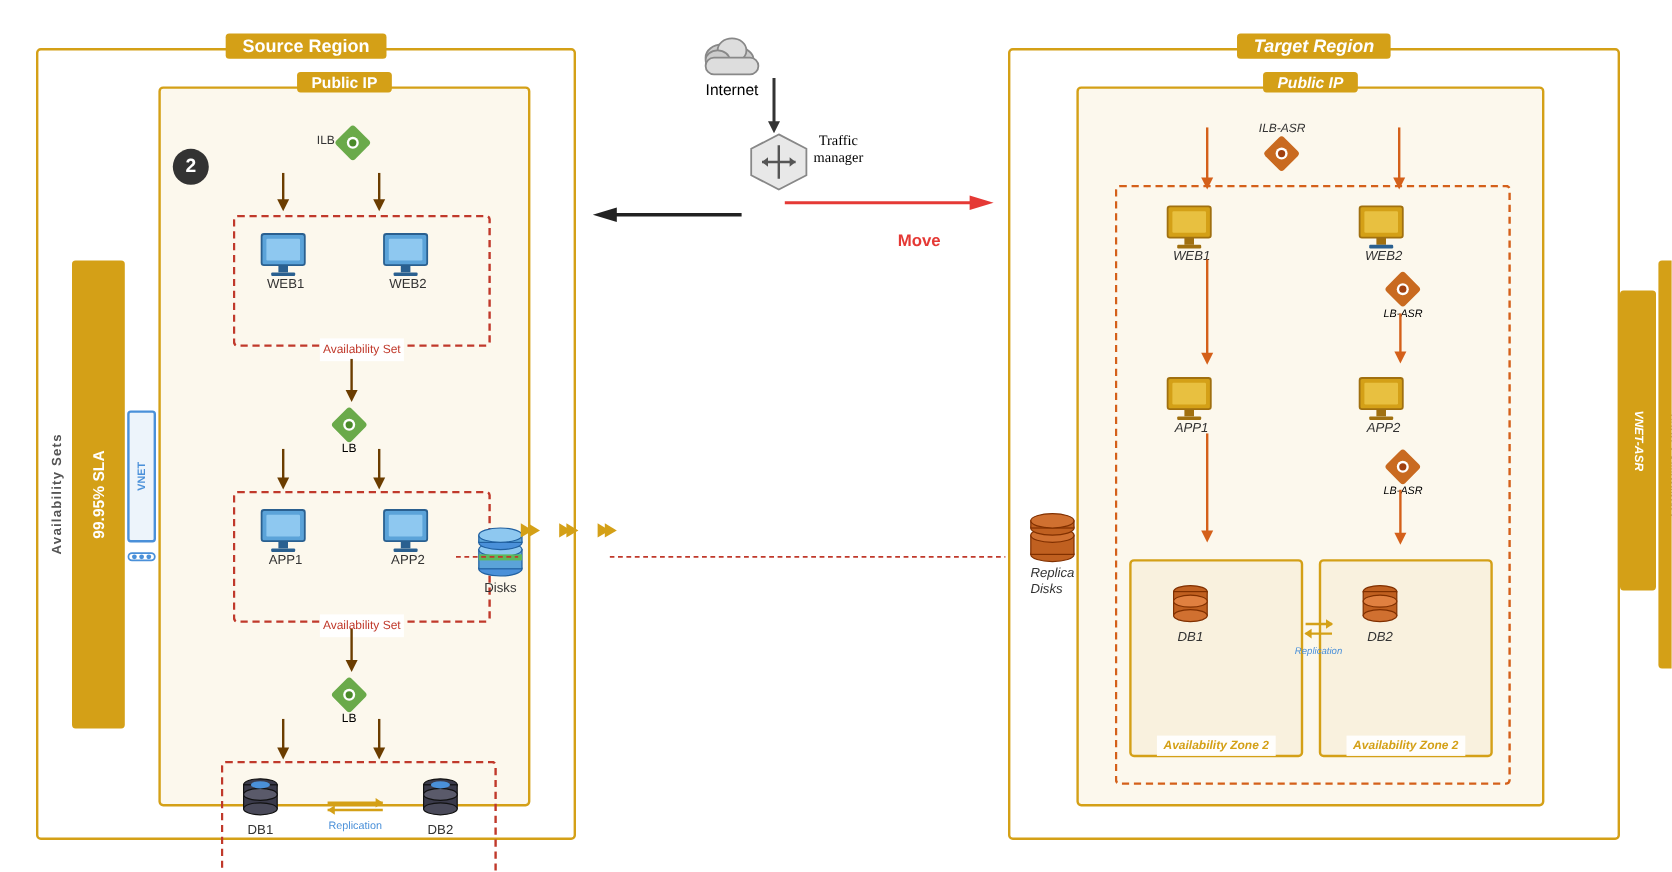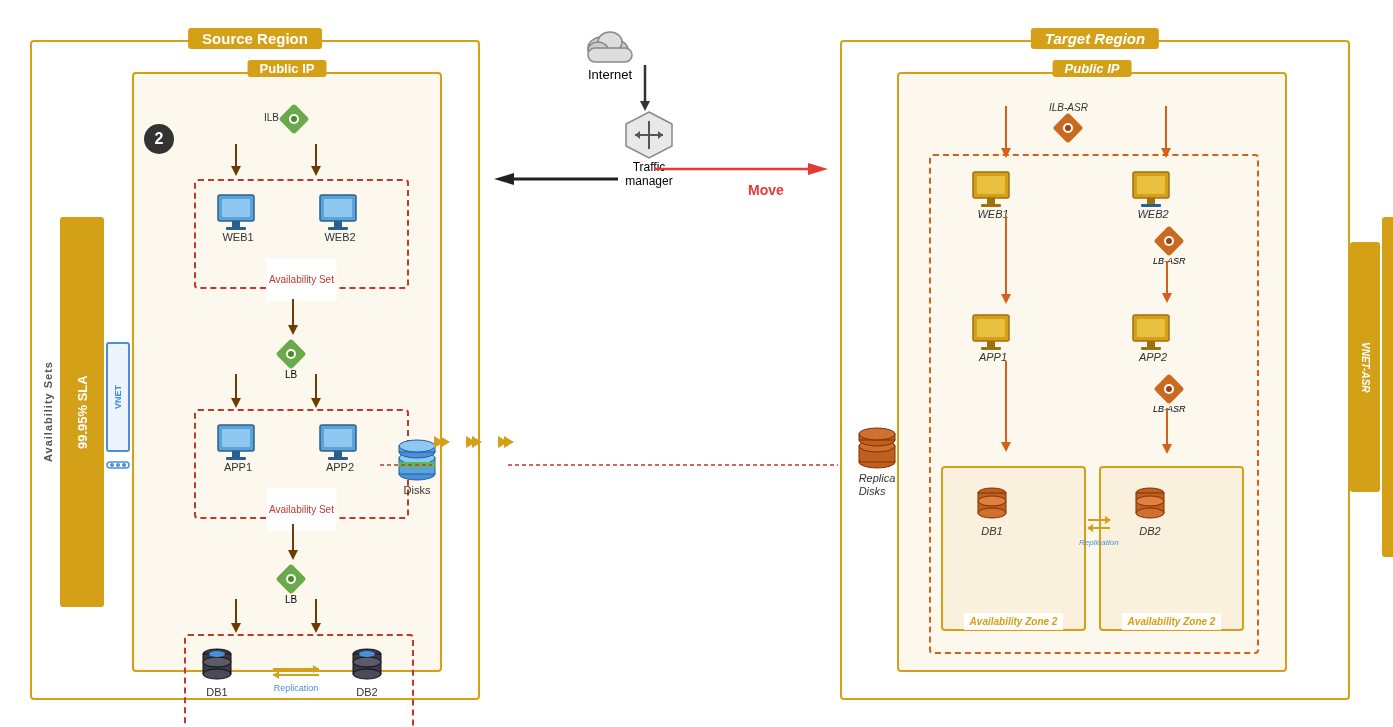--- a/index.html
+++ b/index.html
@@ -125,21 +125,21 @@
 
     .avail-set-box-label {
       position: absolute;
       bottom: -14px;
       left: 50%;
       transform: translateX(-50%);
       font-size: 10px;
       color: #c0392b;
       white-space: nowrap;
       background: #fff;
-      padding: 16px 3px;
+      padding: 4px 3px;
     }
 
     
     .icon-block {
       position: absolute;
       display: flex;
       flex-direction: column;
       align-items: center;
       font-size: 11px;
       color: #333;
@@ -154,22 +154,23 @@
       flex-direction: column;
       align-items: center;
     }
 
     
     .traffic-mgr-block {
       position: absolute;
       left: 620px;
       top: 110px;
       display: flex;
-      flex-direction: column;
-      align-items: center;
+      flex-direction: row;
+      align-items: flex-start;
+      font-family: Liberation Serif, serif;
     }
 
     
     .target-inner-dashed {
       position: absolute;
       border: 2px dashed #d4601a;
       border-radius: 4px;
     }
 
     .avail-zone-box {
@@ -454,21 +455,21 @@
       <line x1="128" y1="11" x2="18" y2="11" stroke="#222" stroke-width="3"></line>
       <polygon points="24,5 4,11 24,17" fill="#222"></polygon>
     </svg>
   </div>
 
   <div style="position:absolute; top:158px; left:652px; width:180px; display:flex; flex-direction:column; align-items:center;">
     <svg width="180" height="22" viewBox="0 0 180 22">
       <line x1="2" y1="11" x2="162" y2="11" stroke="#e53935" stroke-width="2.5" stroke-dasharray="none"></line>
       <polygon points="156,5 176,11 156,17" fill="#e53935"></polygon>
     </svg>
-    <span style="font-size:14px; font-weight:bold; color:#e53935; margin-top:2px;padding-left:48px;">Move</span>
+    <span style="font-size:14px; font-weight:bold; color:#e53935; margin-top:12px;padding-left:48px;">Move</span>
   </div>
 
   <div style="position:absolute; top:430px; left:430px; display:flex; align-items:center; gap:8px;">
     <svg width="24" height="24" viewBox="0 0 24 24">
       <polygon points="4,6 14,12 4,18" fill="#d4a017"></polygon>
       <polygon points="10,6 20,12 10,18" fill="#d4a017"></polygon>
     </svg>
     <svg width="24" height="24" viewBox="0 0 24 24">
       <polygon points="4,6 14,12 4,18" fill="#d4a017"></polygon>
       <polygon points="10,6 20,12 10,18" fill="#d4a017"></polygon>

